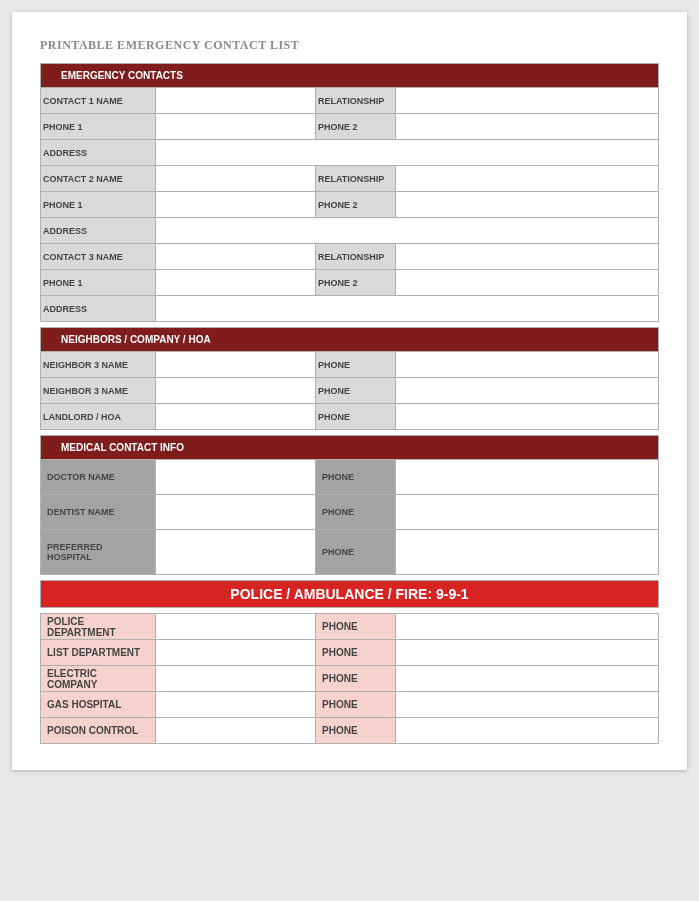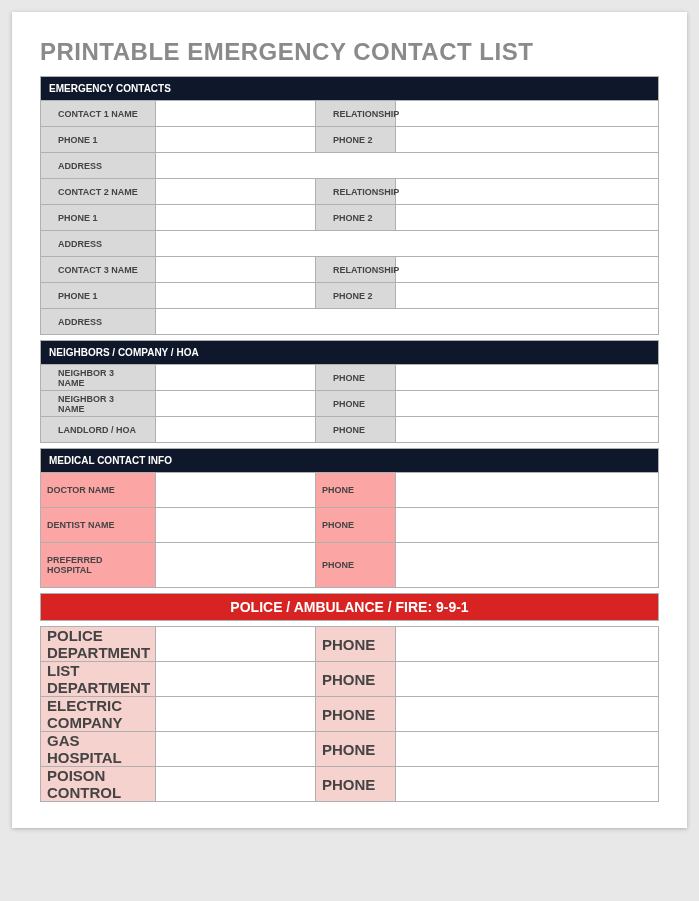--- a/index.html
+++ b/index.html
@@ -10,62 +10,63 @@
     font-family: Arial, Helvetica, sans-serif;
     width: 699px;
   }
   .page {
     background: #fff;
     margin: 12px;
     padding: 26px 28px;
     box-shadow: 0 1px 4px rgba(0,0,0,0.25);
   }
   .title {
-    font-size: 24px;
+    font-size: 12px;
     font-weight: bold;
     letter-spacing: 0.5px;
     color: #8a8a8a;
     margin: 0 0 10px 0;
+    font-family: Liberation Serif, serif;
   }
   table {
     width: 100%;
     border-collapse: collapse;
     table-layout: fixed;
   }
   td {
     border: 1px solid #b0b0b0;
     padding: 0;
     height: 26px;
     vertical-align: middle;
   }
   .section-hdr td {
-    background: #0f172a;
+    background: #7f1d1d;
     color: #fff;
     font-size: 10px;
     font-weight: bold;
-    padding: 6px 8px;
+    padding: 6px 20px;
     height: 24px;
   }
   .lbl {
     background: #d9d9d9;
     font-size: 9px;
     font-weight: bold;
     color: #444;
-    padding: 0 17px;
+    padding: 0 2px;
   }
   .lbl-med {
-    background: #fca5a5;
+    background: #a3a3a3;
     font-size: 9px;
     font-weight: bold;
     color: #444;
     padding: 12px 6px;
   }
   .lbl-emer {
     background: #f6d2ce;
-    font-size: 15px;
+    font-size: 10px;
     font-weight: bold;
     color: #444;
     padding: 0 6px;
   }
   .red-hdr td {
     background: #d82323;
     color: #fff;
     font-size: 14px;
     font-weight: bold;
     text-align: center;

